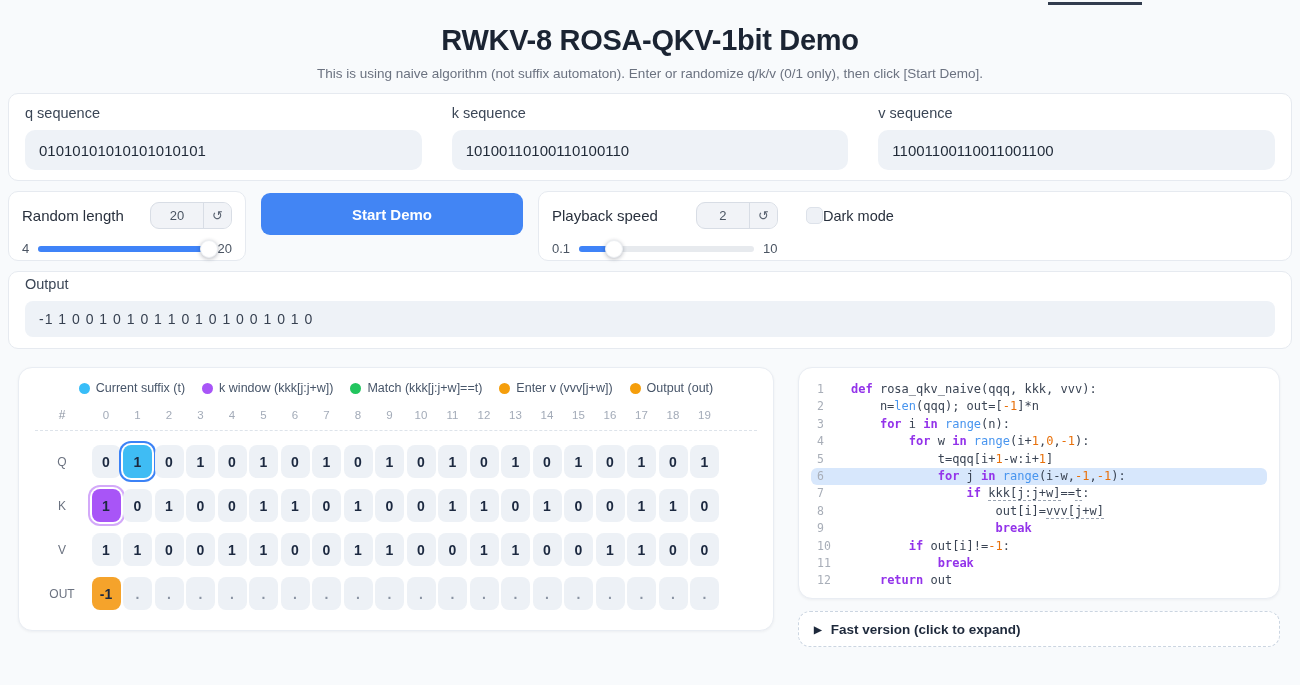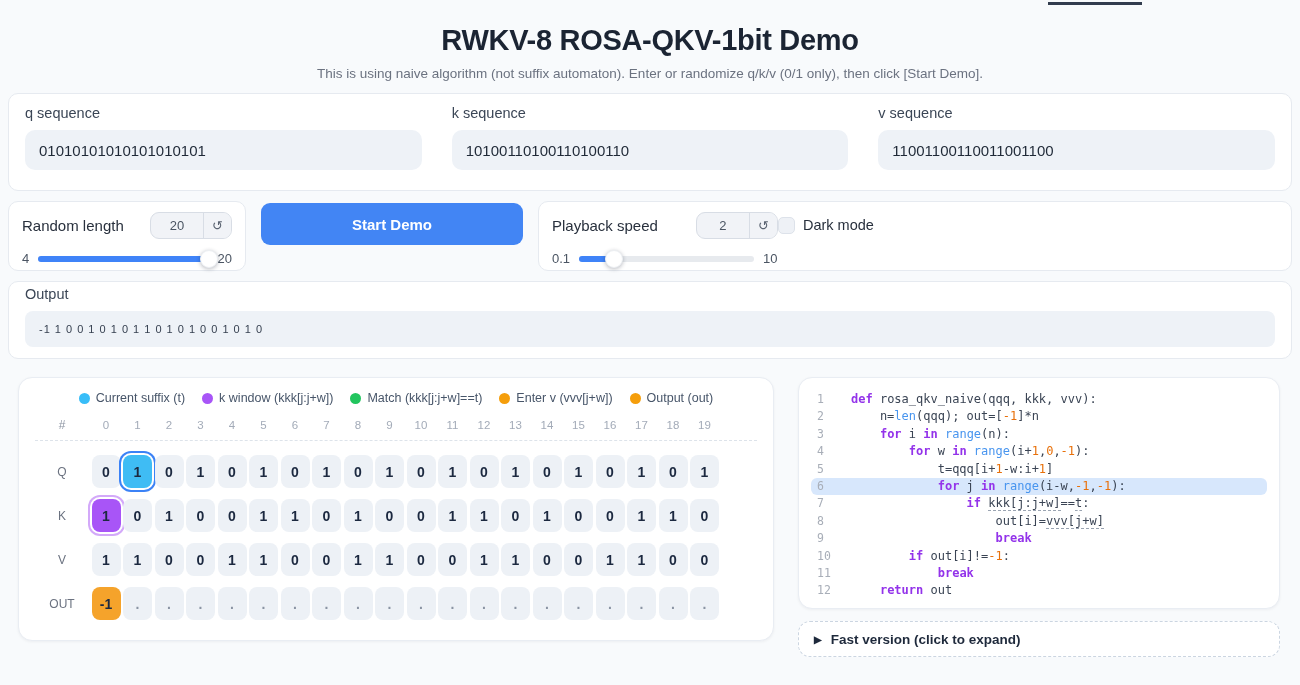--- a/index.html
+++ b/index.html
@@ -13,58 +13,58 @@
   }
   .top-artifact { position:absolute; left:1048px; top:2px; width:94px; height:3px; background:#323c4e; }
 
   header { text-align:center; padding-top:24px; }
   h1 { font-size:29px; font-weight:700; color:#1b2433; letter-spacing:-0.3px; }
   .subtitle { margin-top:9px; font-size:13.5px; color:#6b7280; }
 
   .card { background:#ffffff; border:1px solid #e6eaf0; border-radius:10px; }
 
   
-  .seq-card { margin:12px 8px 0; height:98px; padding:11px 16px 0; display:flex; gap:30px; }
+  .seq-card { margin:12px 8px 0; height:88px; padding:11px 16px 0; display:flex; gap:30px; }
   .seq-col { flex:1; }
   .seq-col label { display:block; font-size:14.5px; color:#3b4656; margin-bottom:9px; }
   .text-input {
     width:100%; height:40px; border:none; outline:none;
     background:#eef2f7; border-radius:10px; padding:0 14px;
     font-size:15px; color:#1f2937; font-family:"Liberation Sans", sans-serif;
   }
 
   
   .controls-row { margin:10px 8px 0; display:flex; gap:15px; align-items:flex-start; height:70px; }
   .ctrl-card { height:70px; padding:10px 13px; }
   .ctrl-card.rl { width:238px; }
   .ctrl-card.pb { flex:1; }
   .ctrl-top { display:flex; align-items:center; }
   .ctrl-label { font-size:15px; color:#28303d; }
   .num-control { display:flex; margin-left:auto; border:1px solid #d8dde5; border-radius:9px; overflow:hidden; background:#f1f3f7; height:27px; }
   .pb .num-control { margin-left:38px; }
   .num-value { width:52px; text-align:center; font-size:13px; color:#4b5563; line-height:25px; }
   .num-reset { width:28px; border-left:1px solid #d8dde5; text-align:center; font-size:13px; color:#5b6472; line-height:25px; cursor:pointer; background:#f1f3f7; border-top:none;border-right:none;border-bottom:none; }
-  .checkbox-group { display:flex; align-items:flex-start; gap:8px; }
+  .checkbox-group { display:flex; align-items:center; margin-left:28px; }
   .checkbox { width:17px; height:17px; border-radius:5px; background:#eef1f6; border:1px solid #dde2ea; }
   .checkbox-label { font-size:14.5px; color:#28303d; }
   .slider-row { margin-top:12px; display:flex; align-items:center; gap:9px; font-size:13px; color:#4b5563; }
   .pb .slider-row { width:240px; }
   .slider { position:relative; height:6px; background:#e7eaee; border-radius:3px; flex:1; max-width:175px; }
   .slider .fill { height:100%; background:#3f83f8; border-radius:3px; }
   .slider .thumb { position:absolute; top:50%; width:18px; height:18px; background:#fff; border-radius:50%;
                    transform:translate(-50%,-50%); box-shadow:0 1px 4px rgba(15,23,42,.3); border:1px solid #eceff3; }
   .btn { height:42px; width:262px; border:none; border-radius:9px; font-size:15px; font-weight:700;
          font-family:"Liberation Sans", sans-serif; cursor:pointer; margin-top:2px; }
   .btn-light { background:#f1f3f6; color:#111827; border:1px solid #ebedf1; }
   .btn-primary { background:#4285f4; color:#ffffff; }
 
   
   .output-card { margin:10px 8px 0; height:78px; padding:4px 16px 0; }
   .output-card label { display:block; font-size:14.5px; color:#3b4656; margin-bottom:9px; }
-  .output-input { height:36px; border-radius:8px; letter-spacing:1px; font-size:11px; color:#374151; }
+  .output-input { height:36px; border-radius:8px; letter-spacing:1px; font-size:14px; color:#374151; }
 
   
   .main-row { margin:18px 0 0 18px; display:flex; gap:24px; }
   .panel { background:#fff; border:1px solid #e9edf3; border-radius:14px; box-shadow:0 1px 3px rgba(16,24,40,.05); }
   .viz-panel { width:756px; height:264px; padding:13px 16px; }
   .right-col { width:482px; display:flex; flex-direction:column; gap:12px; }
   .code-panel { height:232px; padding:13px 12px; }
 
   .legend { display:flex; justify-content:center; gap:17px; font-size:12.5px; color:#475569; }
   .legend-item { display:flex; align-items:center; gap:6px; white-space:nowrap; }

